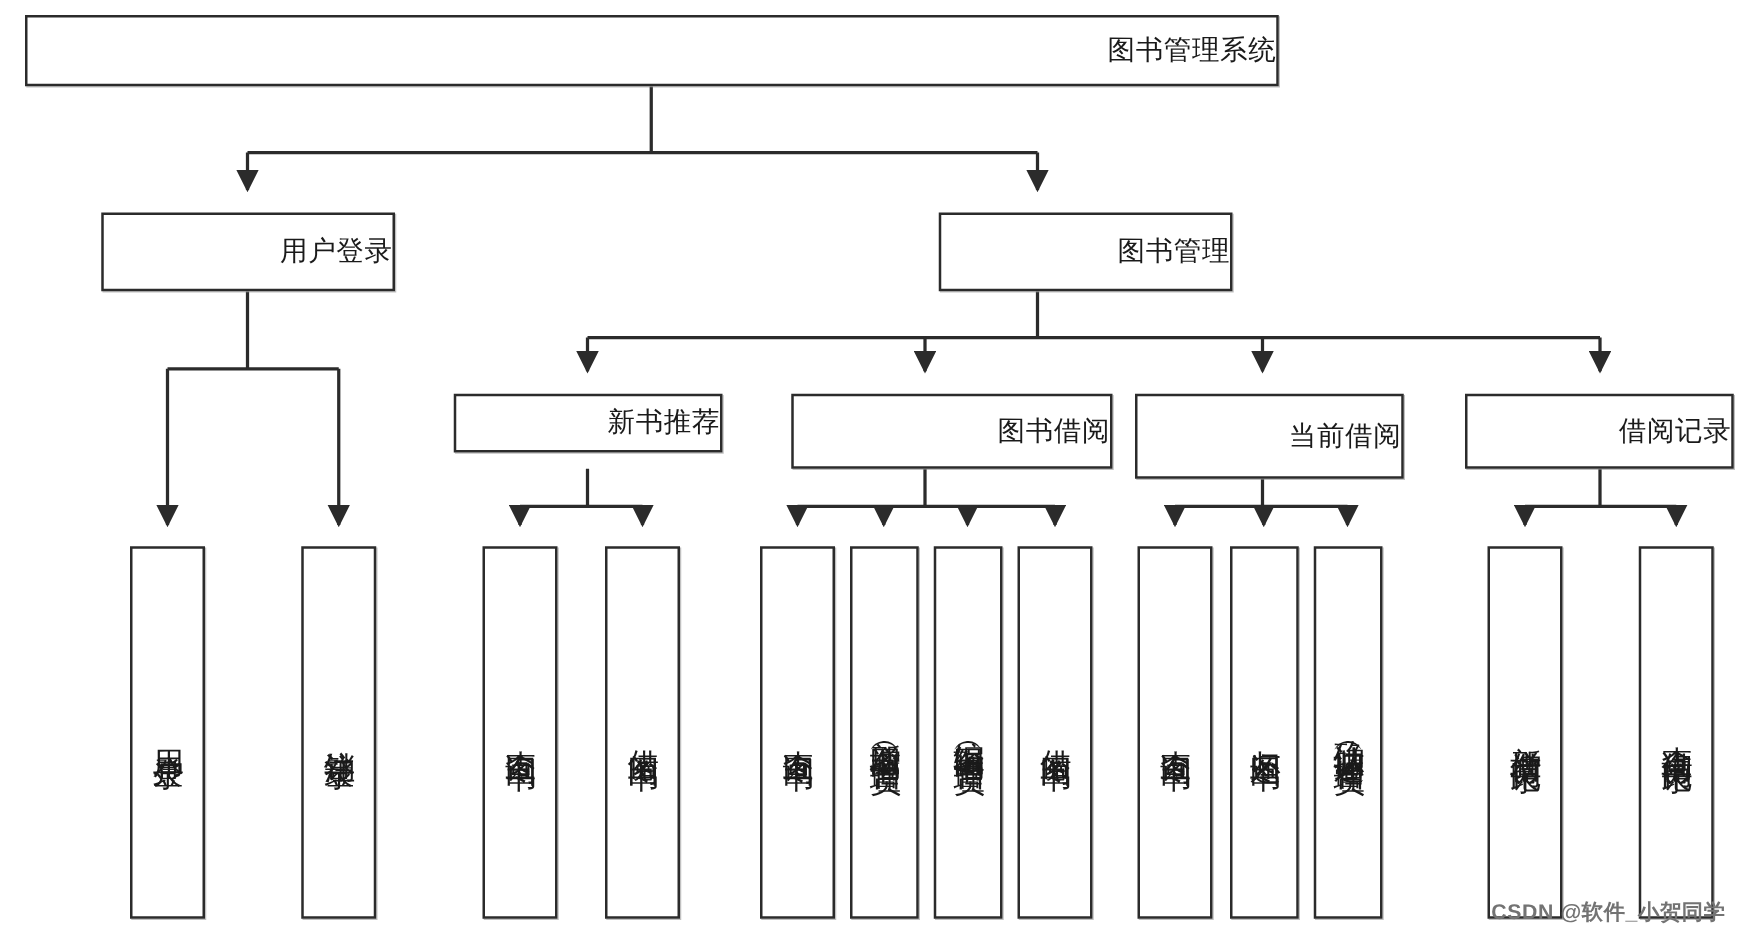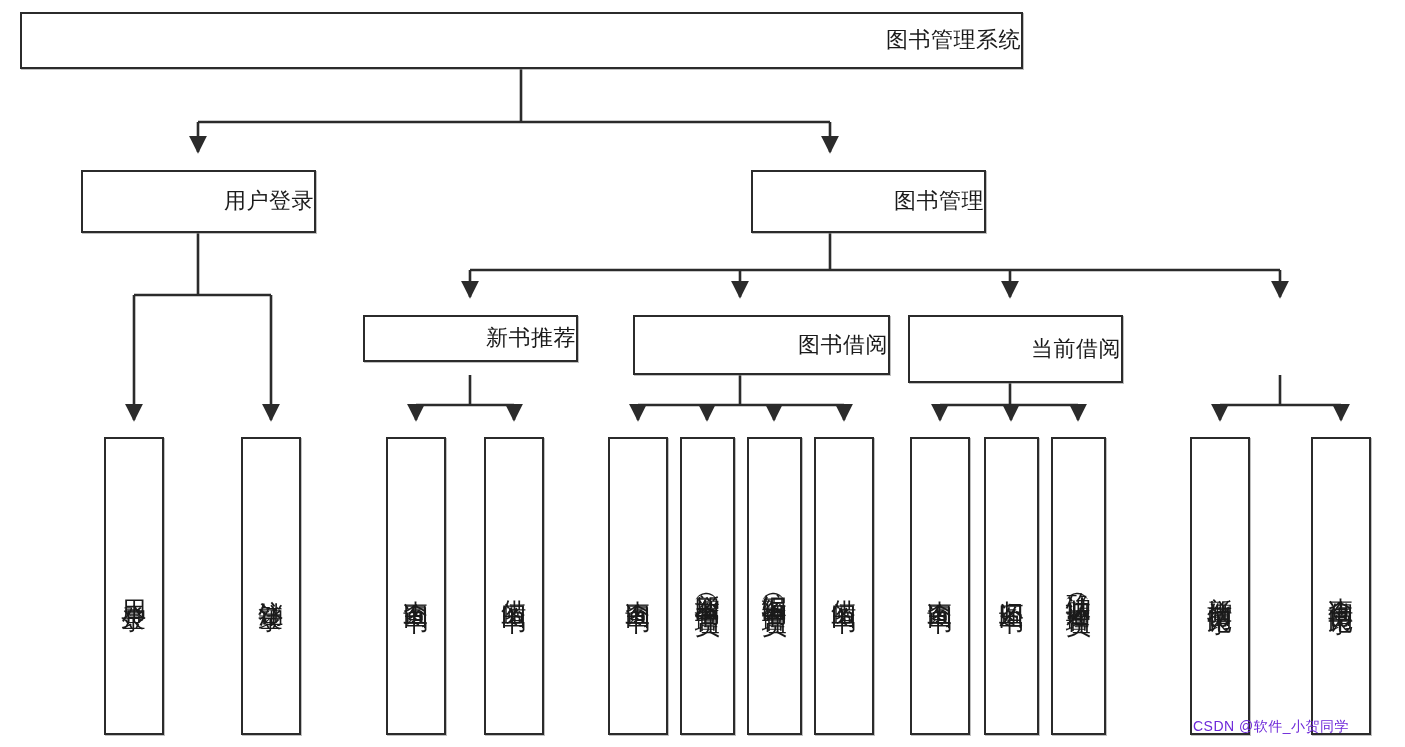--- a/index.html
+++ b/index.html
@@ -54,25 +54,26 @@
   .node.v .label {
     writing-mode: vertical-rl;
     text-orientation: upright;
     font-size: 25px;
     line-height: 1.22;
     letter-spacing: 3px;
     white-space: nowrap;
   }
   .watermark {
     position: absolute;
-    font-size: 14px;
-    color: #6d28d9;
+    font-size: 17px;
+    color: #737373;
     white-space: nowrap;
     letter-spacing: 0.5px;
     user-select: none;
+    font-weight: bold;
   }
 </style>
 </head>
 <body>
 
 <div id="canvas">
 
   <svg id="wires" viewBox="0 0 1405 747" xmlns="http://www.w3.org/2000/svg">
     <defs>
       <marker id="arrow" viewBox="0 0 10 10" refX="9" refY="5" markerWidth="7" markerHeight="7" orient="auto-start-reverse">
@@ -136,20 +137,23 @@
 
   <div class="node h" style="left:363px; top:315px; width:215px; height:47px;">
     <span class="label">新书推荐</span>
   </div>
   <div class="node h" style="left:633px; top:315px; width:257px; height:60px;">
     <span class="label">图书借阅</span>
   </div>
   <div class="node h" style="left:908px; top:315px; width:215px; height:68px;">
     <span class="label">当前借阅</span>
   </div>
+  <div class="node h" style="left:1172px; top:315px; width:215px; height:60px;">
+    <span class="label">借阅记录</span>
+  </div>
 
   <div class="node v" style="left:104px; top:437px; width:60px; height:298px;">
     <span class="label">用户登录</span>
   </div>
   <div class="node v" style="left:241px; top:437px; width:60px; height:298px;">
     <span class="label">注销登录</span>
   </div>
 
   <div class="node v" style="left:386px; top:437px; width:60px; height:298px;">
     <span class="label">查询图书</span>

